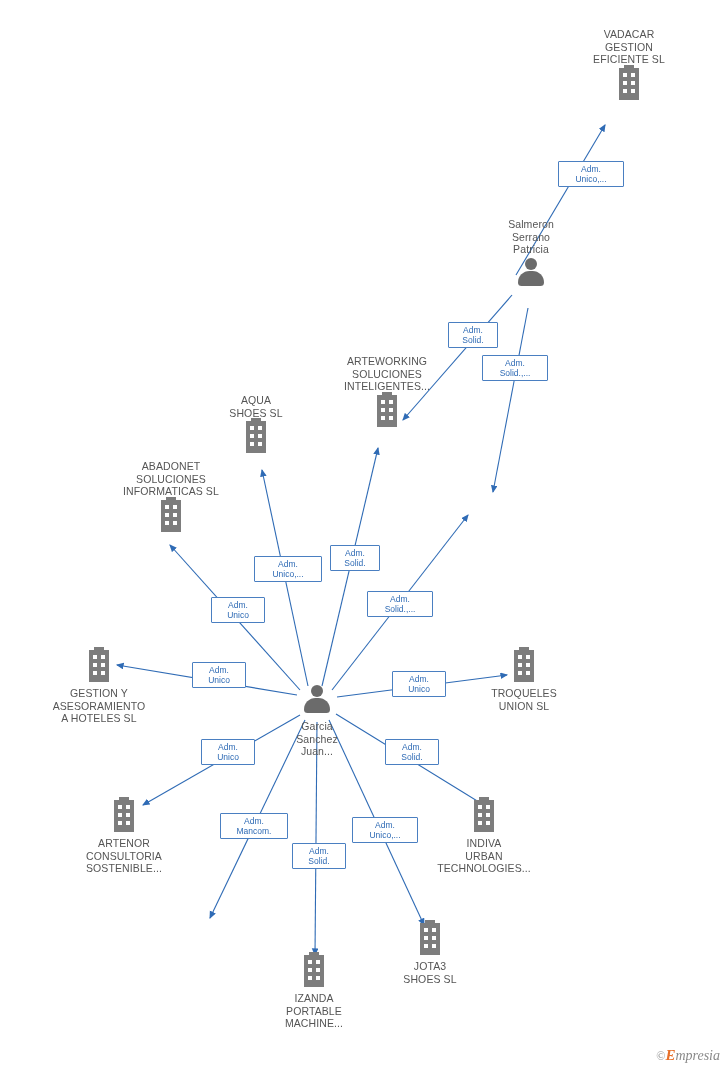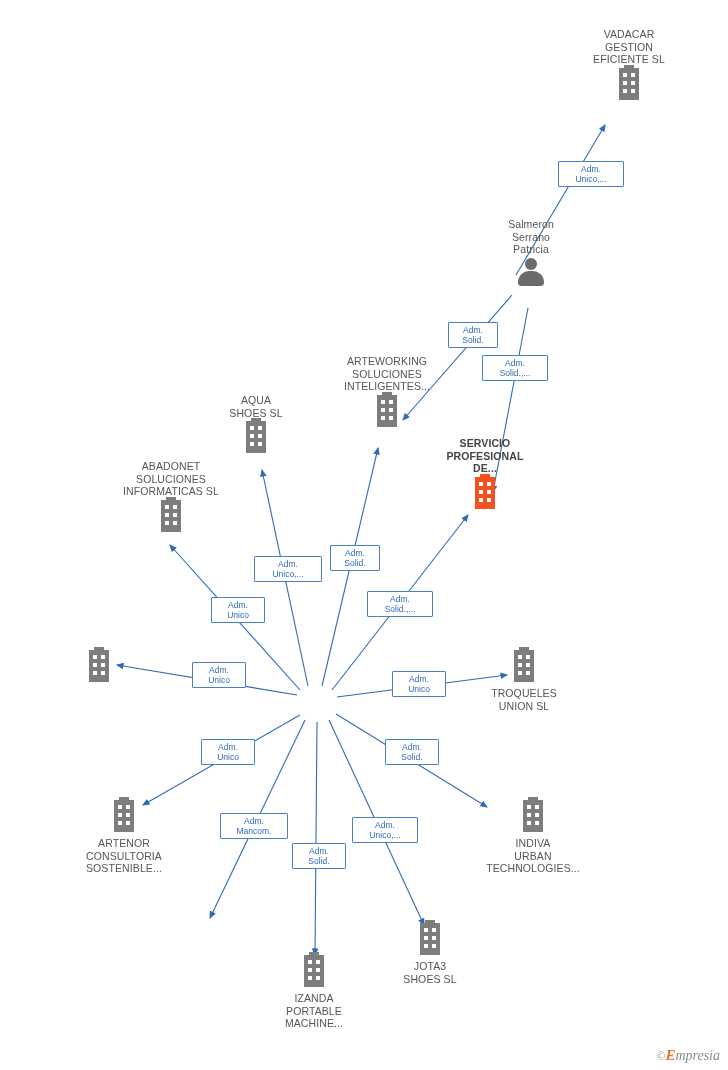--- a/index.html
+++ b/index.html
@@ -213,30 +213,20 @@
     <span class="label">ARTEWORKING<br>SOLUCIONES<br>INTELIGENTES...</span>
     <span class="glyph">
       <span class="bld"><span class="roofnub"></span><span class="body"></span>
         <span class="win" style="left:7px;top:5px"></span><span class="win" style="left:15px;top:5px"></span>
         <span class="win" style="left:7px;top:13px"></span><span class="win" style="left:15px;top:13px"></span>
         <span class="win" style="left:7px;top:21px"></span><span class="win" style="left:15px;top:21px"></span>
       </span>
     </span>
   </div>
 
-  <div class="node focus label-top" style="left:485px; top:437px;">
-    <span class="label">SERVICIO<br>PROFESIONAL<br>DE...</span>
-    <span class="glyph">
-      <span class="bld orange"><span class="roofnub"></span><span class="body"></span>
-        <span class="win" style="left:7px;top:5px"></span><span class="win" style="left:15px;top:5px"></span>
-        <span class="win" style="left:7px;top:13px"></span><span class="win" style="left:15px;top:13px"></span>
-        <span class="win" style="left:7px;top:21px"></span><span class="win" style="left:15px;top:21px"></span>
-      </span>
-    </span>
-  </div>
 
   <div class="node company label-top" style="left:256px; top:394px;">
     <span class="label">AQUA<br>SHOES  SL</span>
     <span class="glyph">
       <span class="bld"><span class="roofnub"></span><span class="body"></span>
         <span class="win" style="left:7px;top:5px"></span><span class="win" style="left:15px;top:5px"></span>
         <span class="win" style="left:7px;top:13px"></span><span class="win" style="left:15px;top:13px"></span>
         <span class="win" style="left:7px;top:21px"></span><span class="win" style="left:15px;top:21px"></span>
       </span>
     </span>
@@ -254,22 +244,29 @@
   </div>
 
   <div class="node company label-bottom" style="left:99px; top:650px;">
     <span class="glyph">
       <span class="bld"><span class="roofnub"></span><span class="body"></span>
         <span class="win" style="left:7px;top:5px"></span><span class="win" style="left:15px;top:5px"></span>
         <span class="win" style="left:7px;top:13px"></span><span class="win" style="left:15px;top:13px"></span>
         <span class="win" style="left:7px;top:21px"></span><span class="win" style="left:15px;top:21px"></span>
       </span>
     </span>
-  </div>
-
+    <span class="label">GESTION Y<br>ASESORAMIENTO<br>A HOTELES SL</span>
+  </div>
+
+  <div class="node person label-bottom" style="left:317px; top:685px;">
+    <span class="glyph">
+      <span class="per"><span class="head"></span><span class="torso"></span></span>
+    </span>
+    <span class="label">Garcia<br>Sanchez<br>Juan...</span>
+  </div>
 
   <div class="node company label-bottom" style="left:524px; top:650px;">
     <span class="glyph">
       <span class="bld"><span class="roofnub"></span><span class="body"></span>
         <span class="win" style="left:7px;top:5px"></span><span class="win" style="left:15px;top:5px"></span>
         <span class="win" style="left:7px;top:13px"></span><span class="win" style="left:15px;top:13px"></span>
         <span class="win" style="left:7px;top:21px"></span><span class="win" style="left:15px;top:21px"></span>
       </span>
     </span>
     <span class="label">TROQUELES<br>UNION SL</span>
@@ -279,21 +276,21 @@
     <span class="glyph">
       <span class="bld"><span class="roofnub"></span><span class="body"></span>
         <span class="win" style="left:7px;top:5px"></span><span class="win" style="left:15px;top:5px"></span>
         <span class="win" style="left:7px;top:13px"></span><span class="win" style="left:15px;top:13px"></span>
         <span class="win" style="left:7px;top:21px"></span><span class="win" style="left:15px;top:21px"></span>
       </span>
     </span>
     <span class="label">ARTENOR<br>CONSULTORIA<br>SOSTENIBLE...</span>
   </div>
 
-  <div class="node company label-bottom" style="left:533px; top:800px;">
+  <div class="node company label-bottom" style="left:484px; top:800px;">
     <span class="glyph">
       <span class="bld"><span class="roofnub"></span><span class="body"></span>
         <span class="win" style="left:7px;top:5px"></span><span class="win" style="left:15px;top:5px"></span>
         <span class="win" style="left:7px;top:13px"></span><span class="win" style="left:15px;top:13px"></span>
         <span class="win" style="left:7px;top:21px"></span><span class="win" style="left:15px;top:21px"></span>
       </span>
     </span>
     <span class="label">INDIVA<br>URBAN<br>TECHNOLOGIES...</span>
   </div>
 

